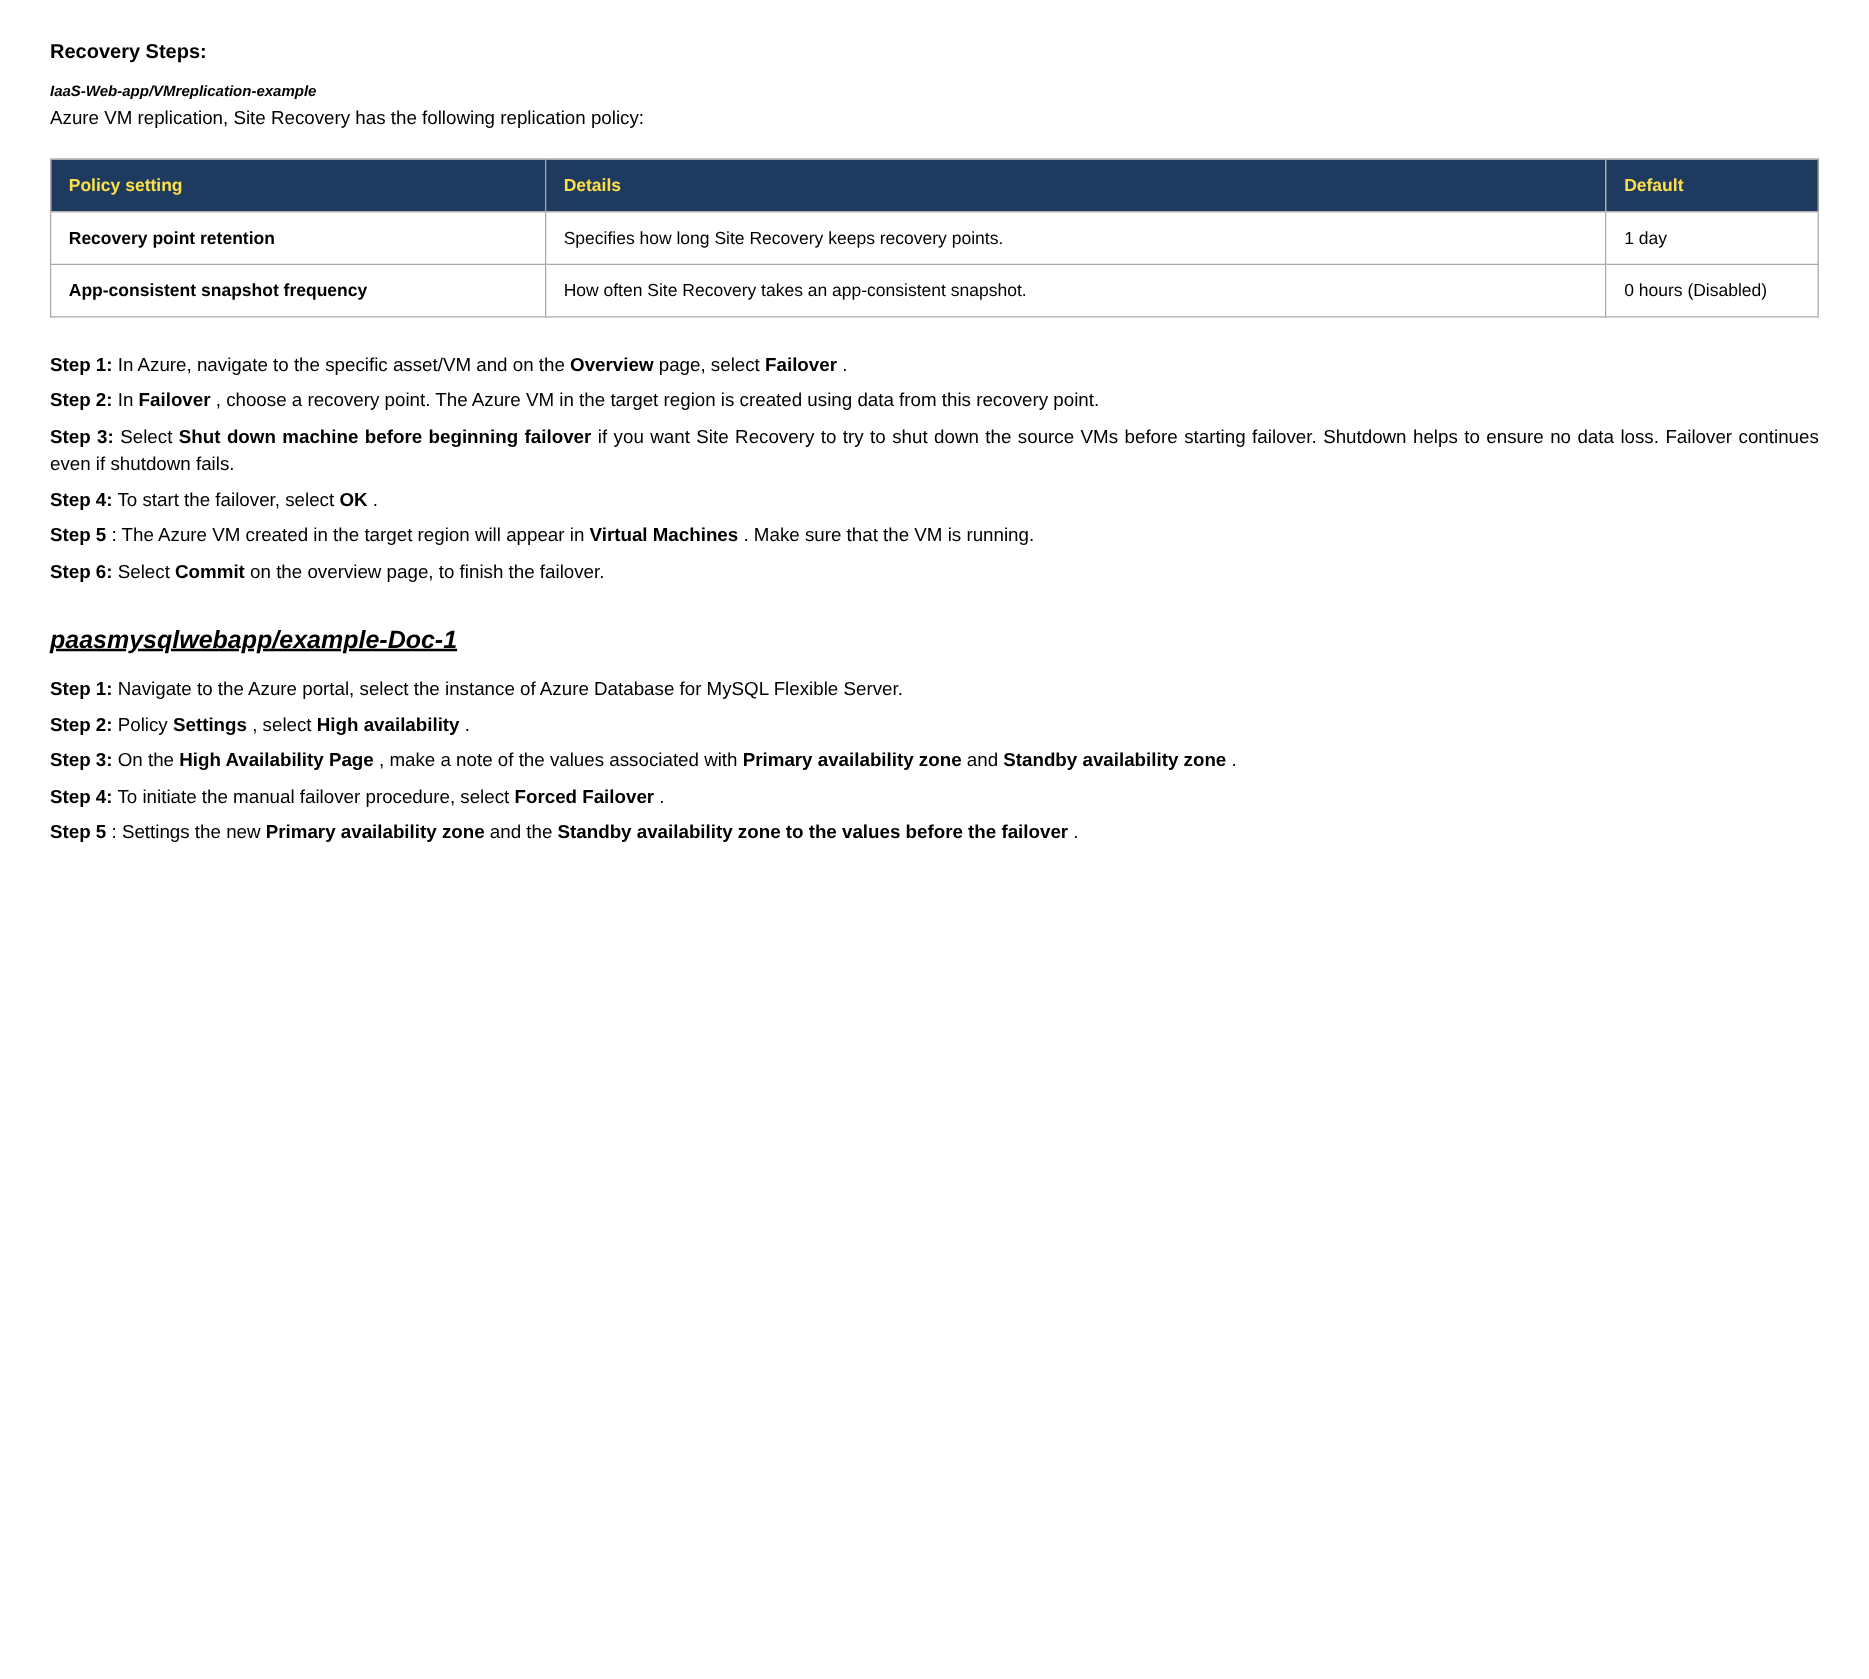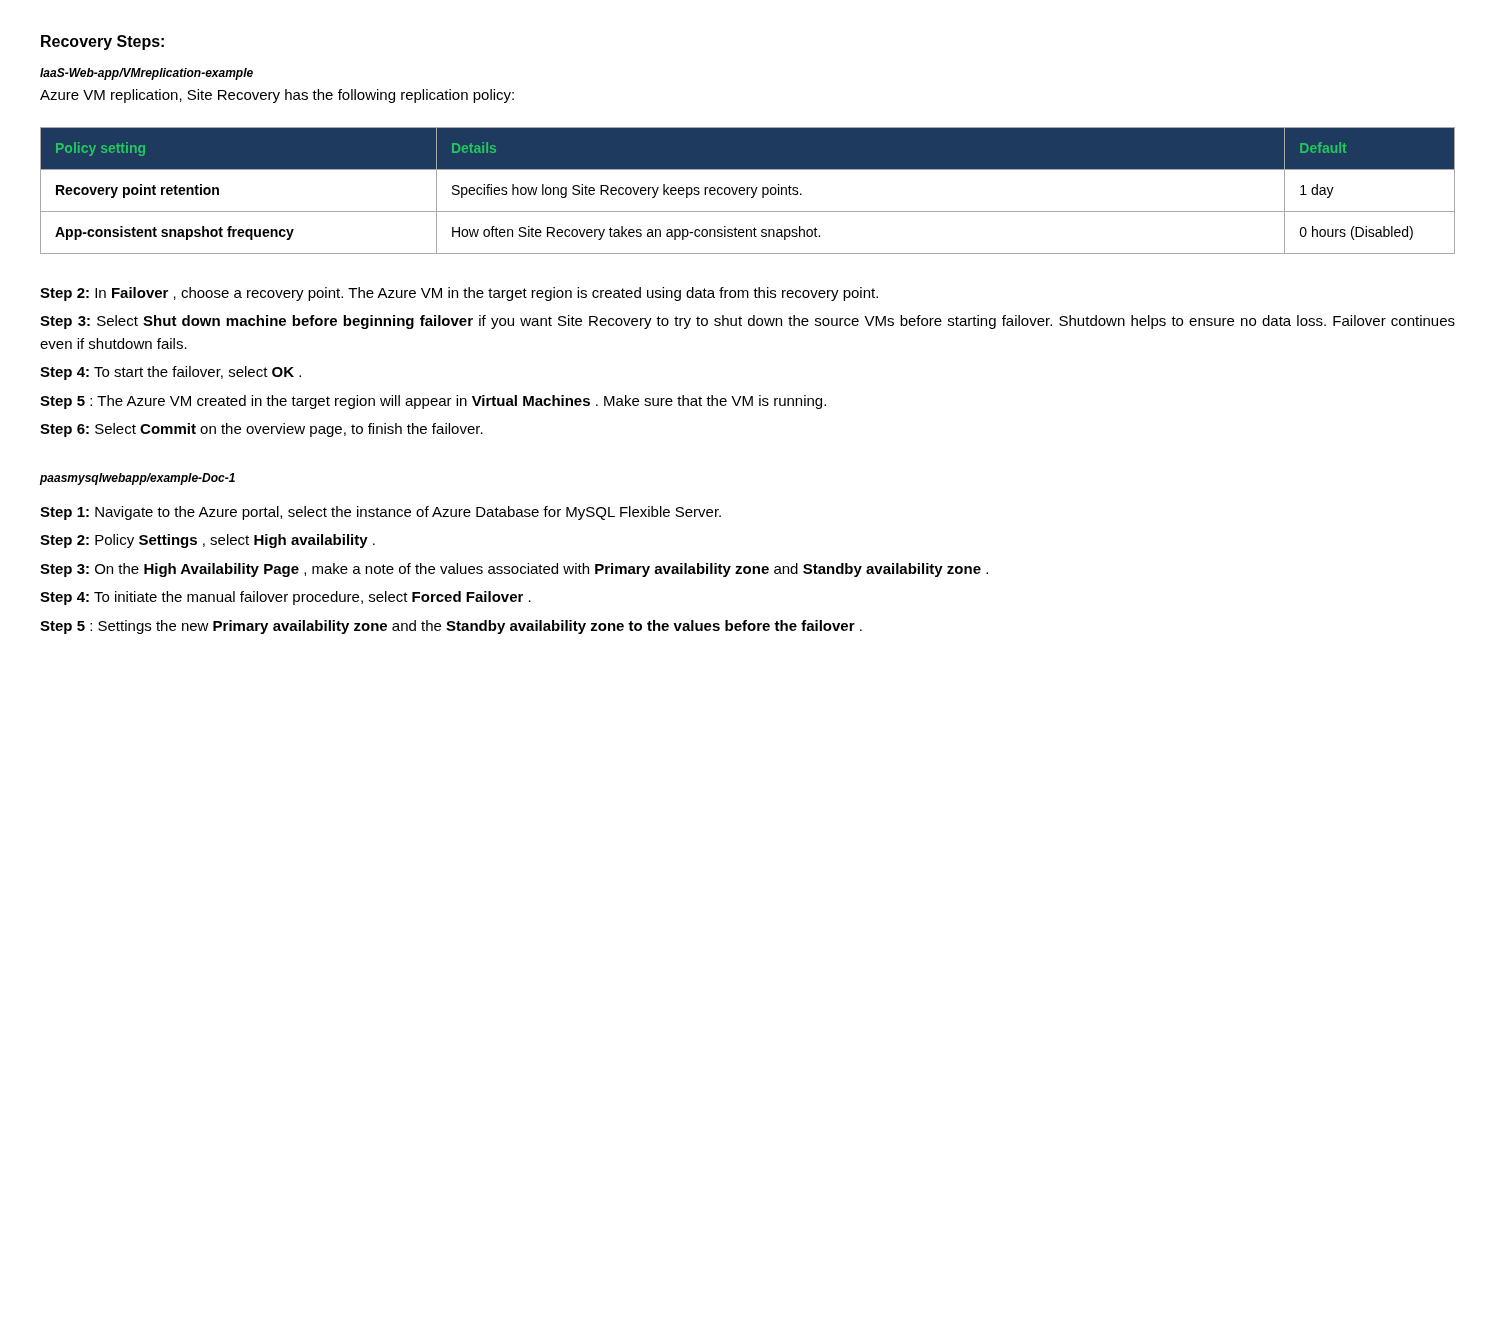--- a/index.html
+++ b/index.html
@@ -37,21 +37,21 @@
 
     .policy-table {
       width: 100%;
       border-collapse: collapse;
       margin-bottom: 28px;
       border: 1px solid #aaa;
     }
 
     .policy-table thead tr {
       background-color: #1e3a5f;
-      color: #22c55e;
+      color: #fde047;
     }
 
     .policy-table thead th {
       padding: 10px 14px;
       font-weight: bold;
       font-size: 14px;
       text-align: left;
       border: 1px solid #aaa;
     }
 
@@ -91,22 +91,23 @@
     }
 
     .bullet-list li {
       font-size: 15px;
       margin-bottom: 4px;
     }
 
     .section-subtitle {
       font-style: italic;
       font-weight: bold;
-      font-size: 12px;
+      font-size: 20px;
       margin-bottom: 14px;
+      text-decoration: underline;
     }
 
     .bold-text {
       font-weight: bold;
     }
   </style>
 </head>
 <body>
 
 <p class="recovery-steps-heading">Recovery Steps:</p>
@@ -130,20 +131,28 @@
     </tr>
     <tr>
       <td>App-consistent snapshot frequency</td>
       <td>How often Site Recovery takes an app-consistent snapshot.</td>
       <td>0 hours (Disabled)</td>
     </tr>
   </tbody>
 </table>
 
 <div class="steps-section">
+  <p class="step-line">
+    <span class="bold-text">Step 1:</span>
+    <span> In Azure, navigate to the specific asset/VM and on the </span>
+    <span class="bold-text">Overview</span>
+    <span> page, select </span>
+    <span class="bold-text">Failover</span>
+    <span>.</span>
+  </p>
 
   <p class="step-line">
     <span class="bold-text">Step 2:</span>
     <span> In </span>
     <span class="bold-text">Failover</span>
     <span>, choose a recovery point. The Azure VM in the target region is created using data from this recovery point.</span>
   </p>
 
 
   <p class="step-line">

